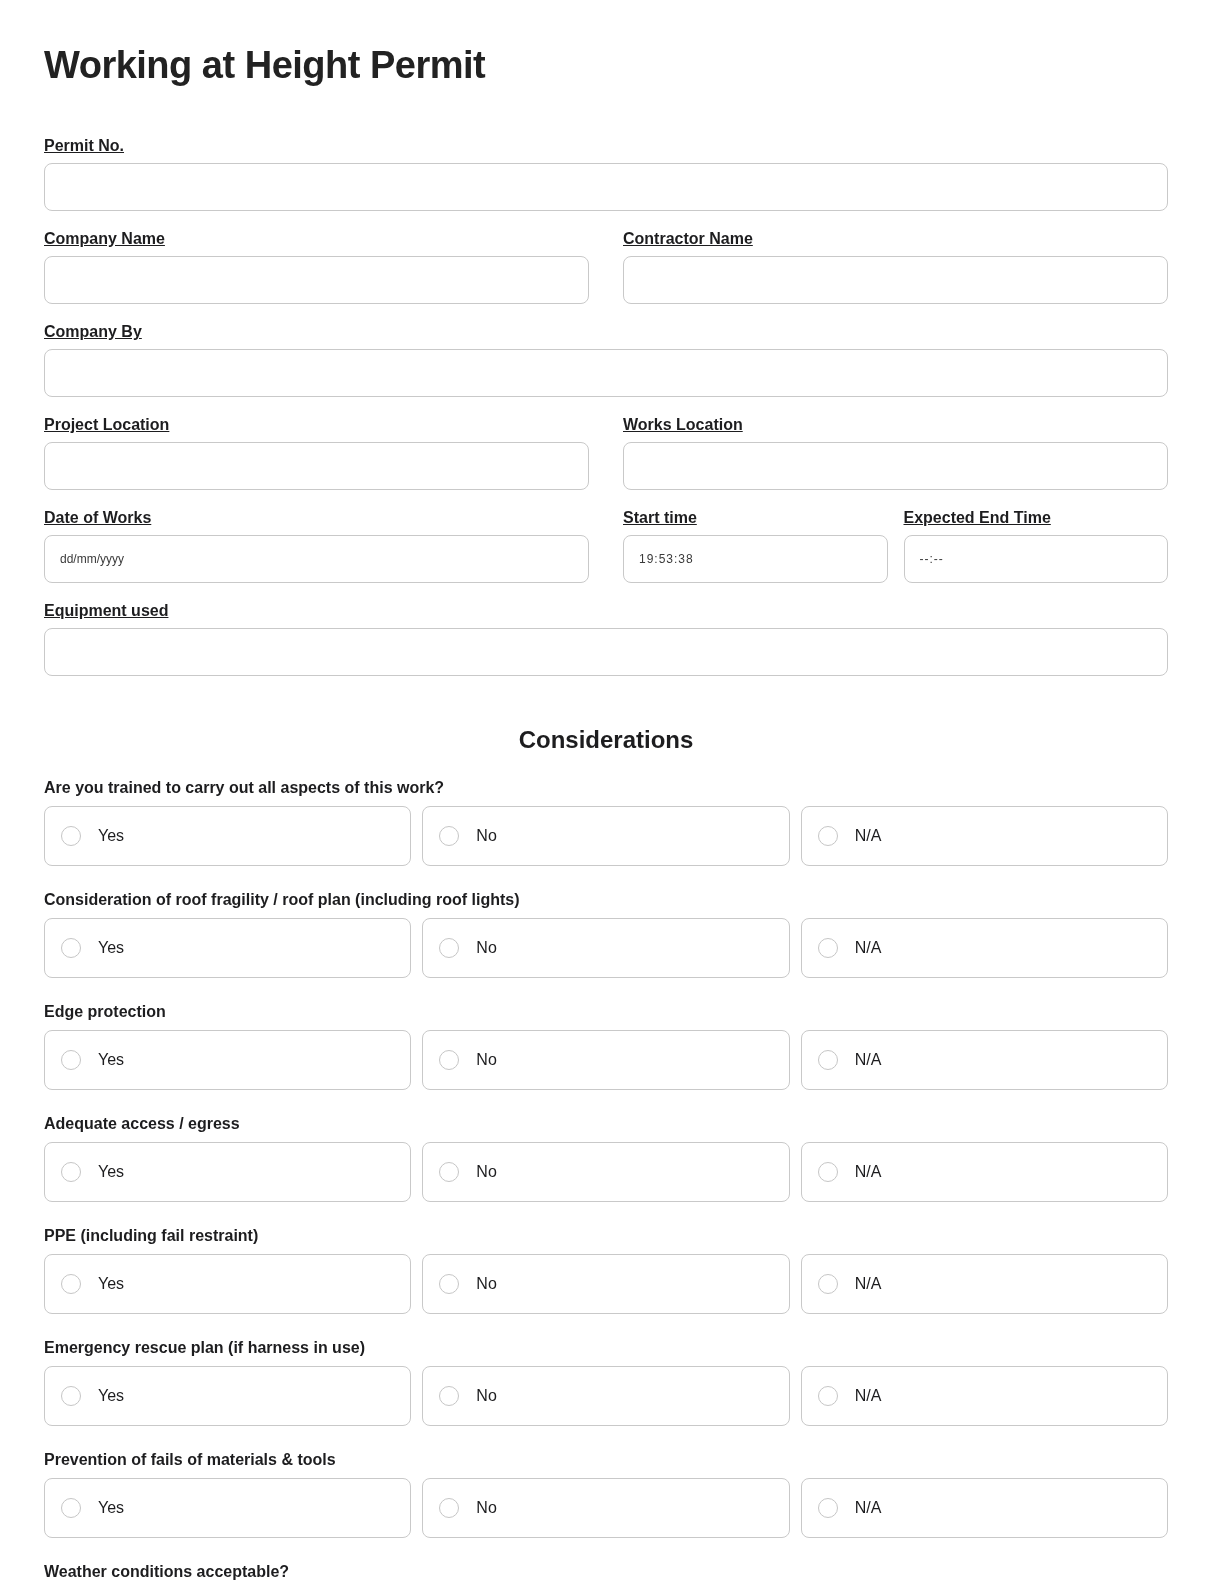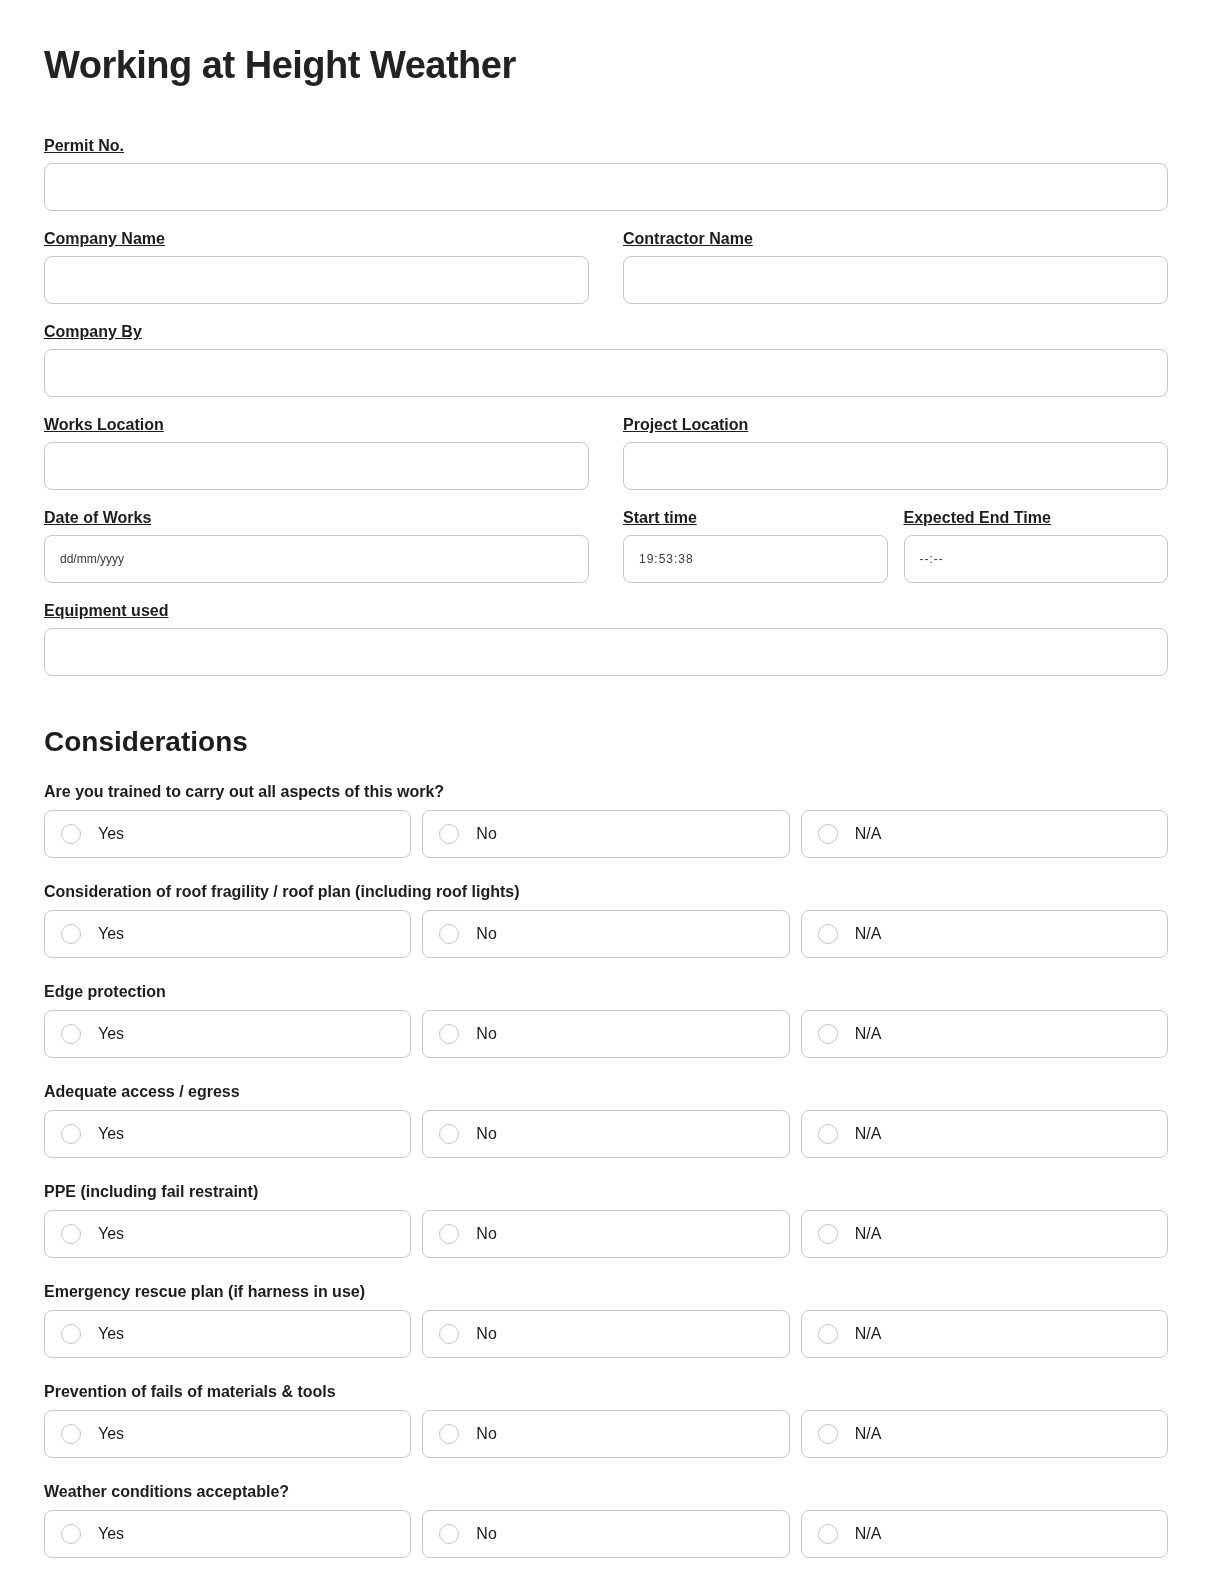--- a/index.html
+++ b/index.html
@@ -54,39 +54,40 @@
     display:grid;
     grid-template-columns:1fr 1fr;
     column-gap:34px;
   }
   .time-pair{
     display:grid;
     grid-template-columns:1fr 1fr;
     column-gap:16px;
   }
   .section-heading{
-    font-size:28px;
+    font-size:24px;
     font-weight:bold;
     margin:50px 0 0 0;
     color:#1d1d1f;
+    text-align:center;
   }
   .question{margin-top:25px;}
   .q-label{
     font-size:16px;
     font-weight:bold;
     margin:0 0 9px 0;
     color:#1d1d1f;
   }
   .options{
     display:grid;
     grid-template-columns:1fr 1fr 1fr;
     column-gap:11px;
   }
   .option{
-    height:48px;
+    height:60px;
     border:1px solid var(--border-color);
     border-radius:8px;
     background:#fff;
     display:flex;
     align-items:center;
     padding:0 16px;
     gap:17px;
     cursor:pointer;
   }
   .radio{
@@ -100,21 +101,21 @@
   .opt-text{
     font-size:16px;
     color:#1d1d1f;
   }
 </style>
 </head>
 <body>
 
 <div class="page">
 
-  <h1 class="page-title">Working at Height Weather</h1>
+  <h1 class="page-title">Working at Height Permit</h1>
 
   <div class="field-group first">
     <div class="field-label">Permit No.</div>
     <input type="text" class="text-input" style="">
   </div>
 
   <div class="two-col">
     <div class="field-group">
       <div class="field-label">Company Name</div>
       <input type="text" class="text-input" style="">
@@ -125,25 +126,25 @@
     </div>
   </div>
 
   <div class="field-group">
     <div class="field-label">Company By</div>
     <input type="text" class="text-input" style="">
   </div>
 
   <div class="two-col">
     <div class="field-group">
+      <div class="field-label">Project Location</div>
+      <input type="text" class="text-input" style="">
+    </div>
+    <div class="field-group">
       <div class="field-label">Works Location</div>
-      <input type="text" class="text-input" style="">
-    </div>
-    <div class="field-group">
-      <div class="field-label">Project Location</div>
       <input type="text" class="text-input" style="">
     </div>
   </div>
 
   <div class="two-col">
     <div class="field-group">
       <div class="field-label">Date of Works</div>
       <input type="text" class="text-input" placeholder="dd/mm/yyyy" style="">
     </div>
     <div class="time-pair">

